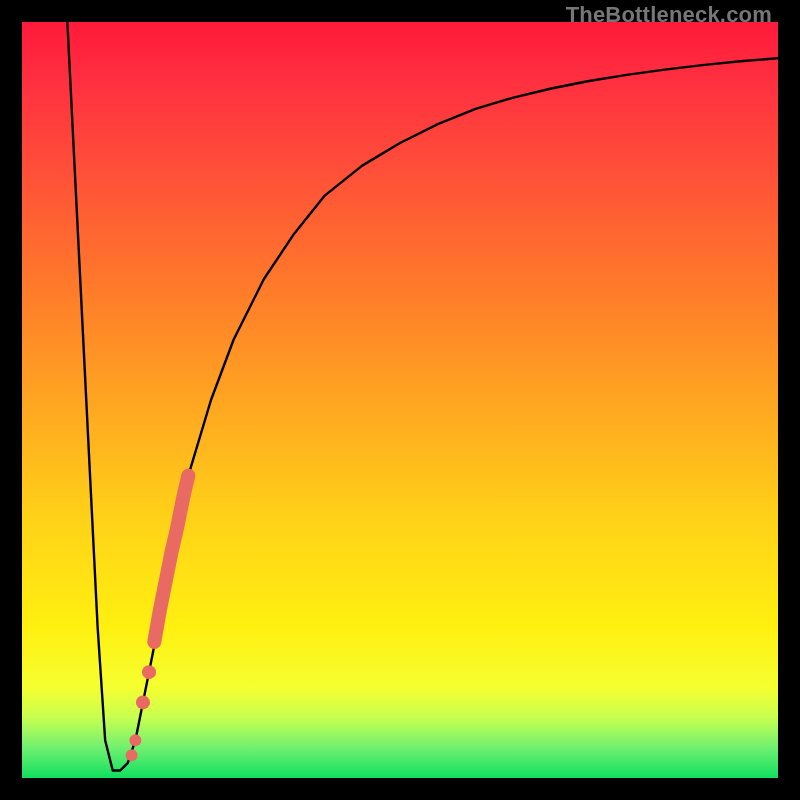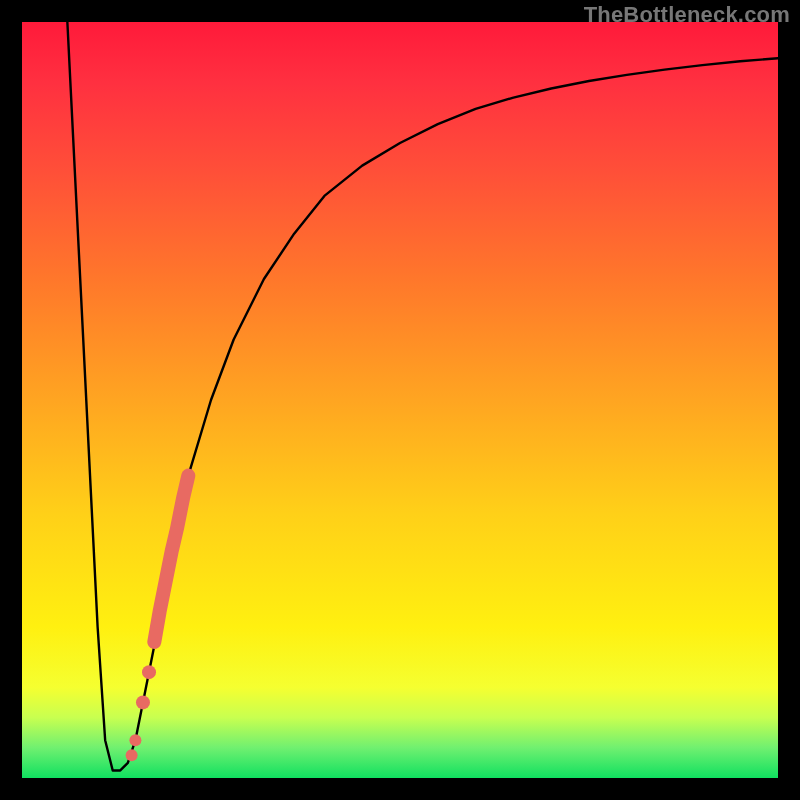--- a/index.html
+++ b/index.html
@@ -13,21 +13,21 @@
   }
   .outer {
     position: relative;
     width: 800px;
     height: 800px;
     background: #000;
   }
   .watermark {
     position: absolute;
     top: 2px;
-    right: 10px;
+    right: 28px;
     color: #777;
     font-size: 22px;
     font-weight: 600;
     letter-spacing: 0.2px;
     z-index: 50;
   }
   .plot-frame {
     position: absolute;
     left: 22px;
     top: 22px;

